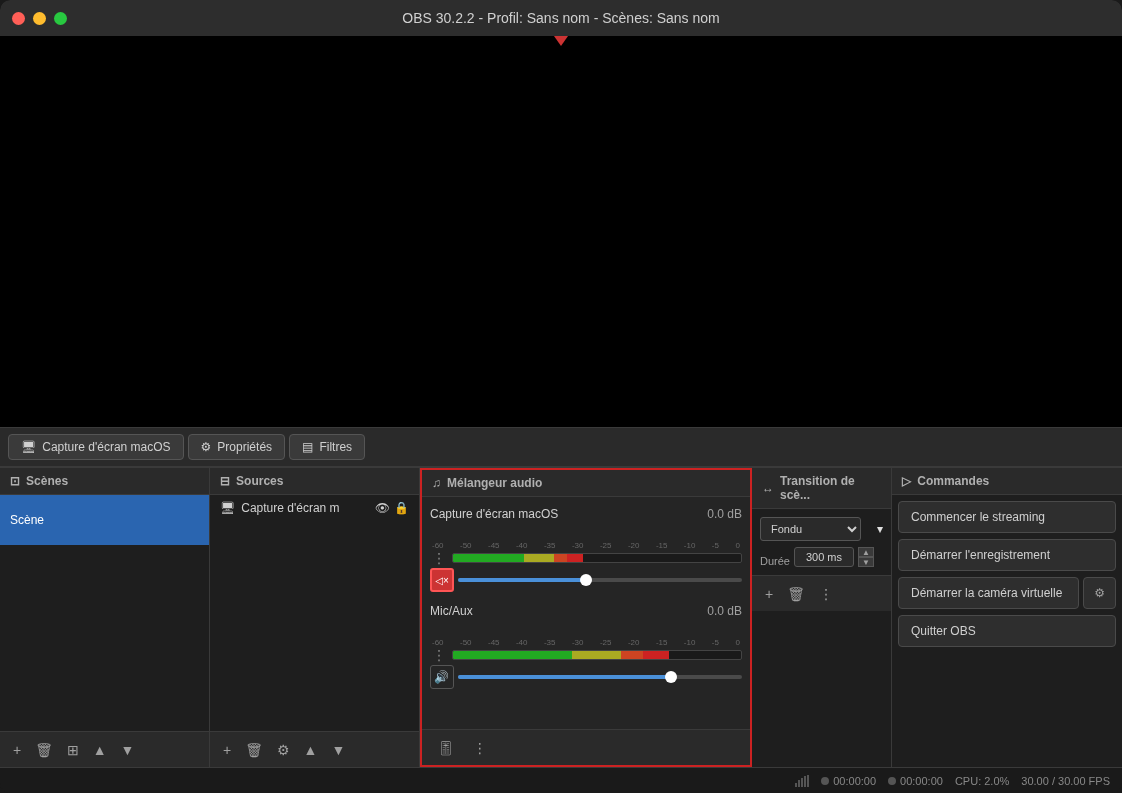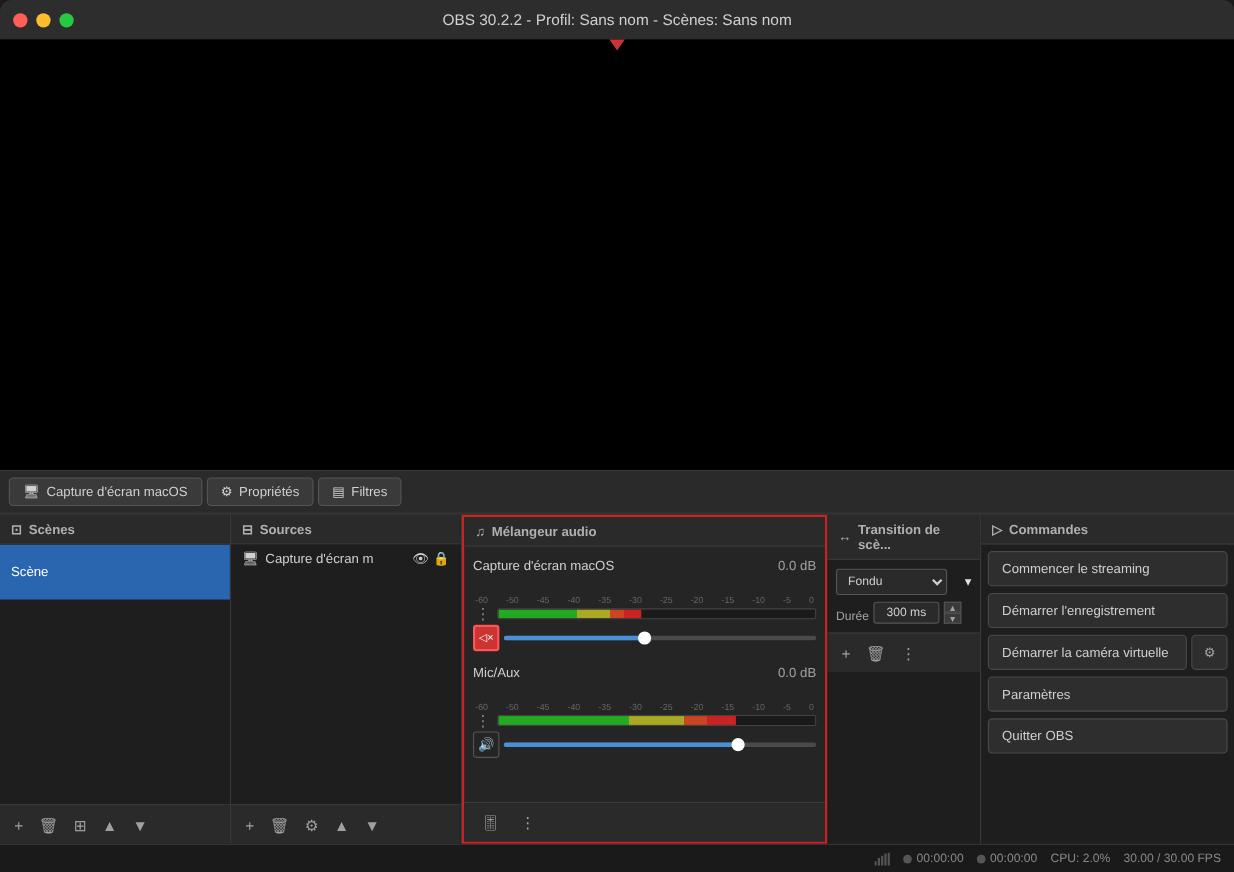--- a/index.html
+++ b/index.html
@@ -689,23 +689,20 @@
         </button>
         <div class="cmd-btn-row">
           <button class="cmd-btn">
             <span>Démarrer la caméra virtuelle</span>
           </button>
           <button class="cmd-btn-settings">
             <span>⚙</span>
           </button>
         </div>
         <button class="cmd-btn">
-          <span>Paramètres</span>
-        </button>
-        <button class="cmd-btn">
           <span>Quitter OBS</span>
         </button>
       </div>
     </div>
 
   </div>
 
   <div class="statusbar">
     <div class="status-item">
       <svg width="14" height="12" viewBox="0 0 14 12">

